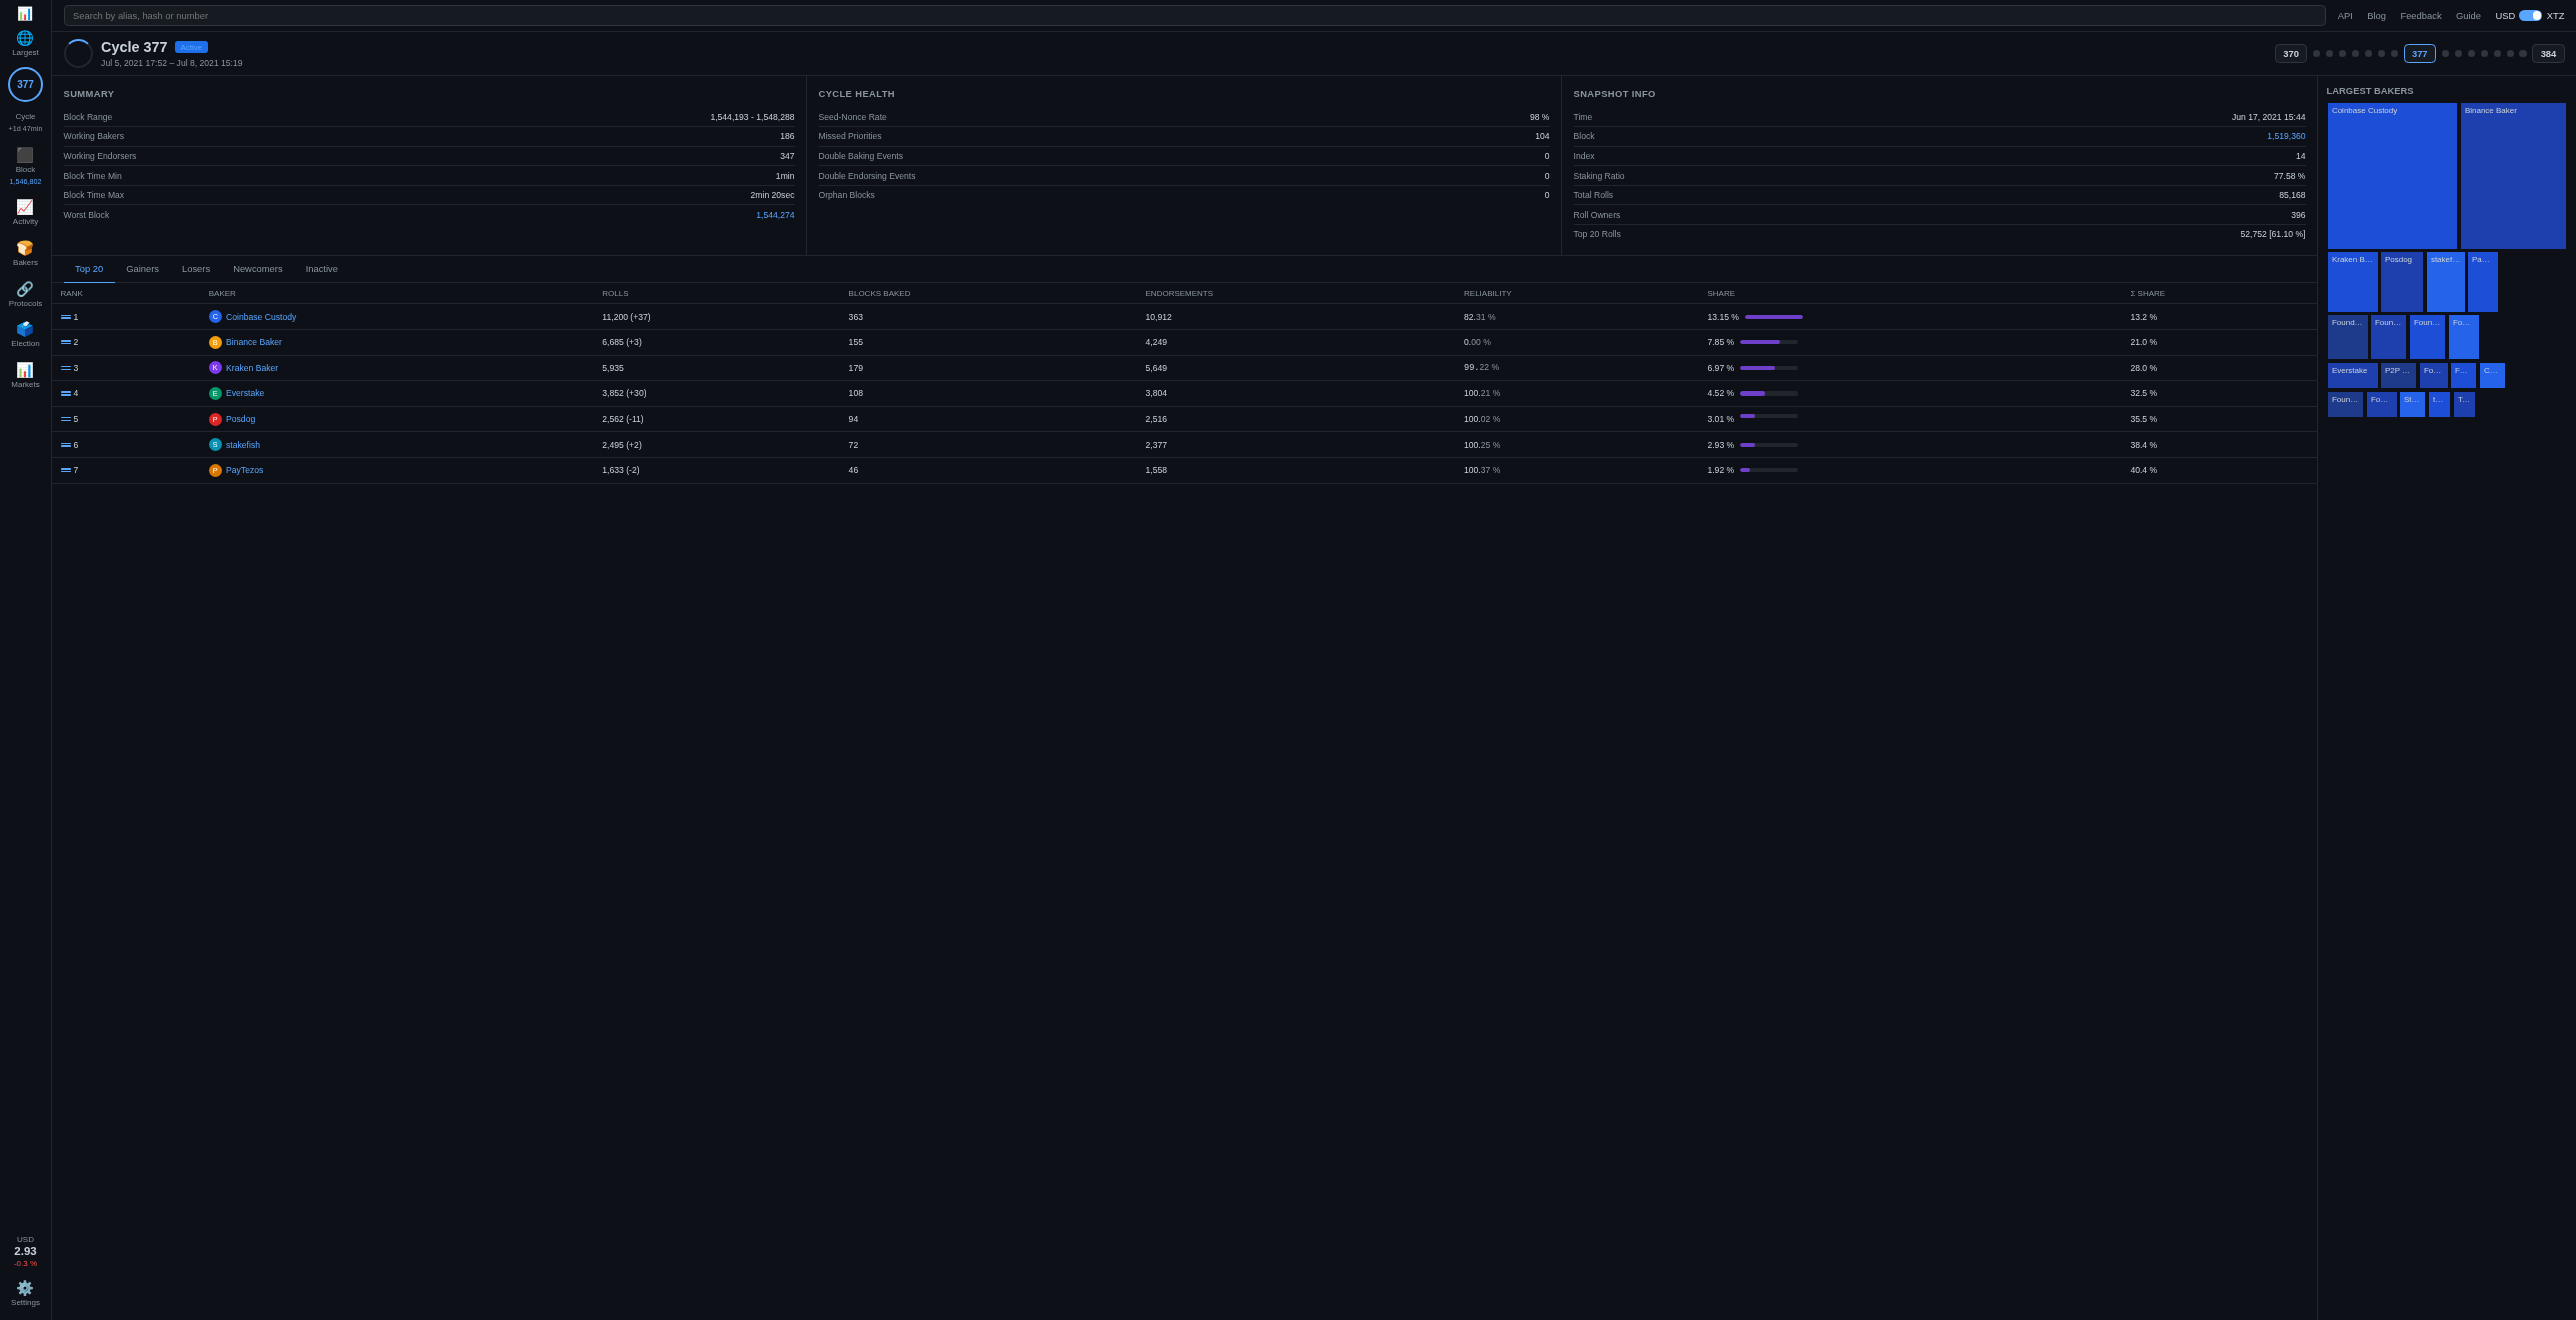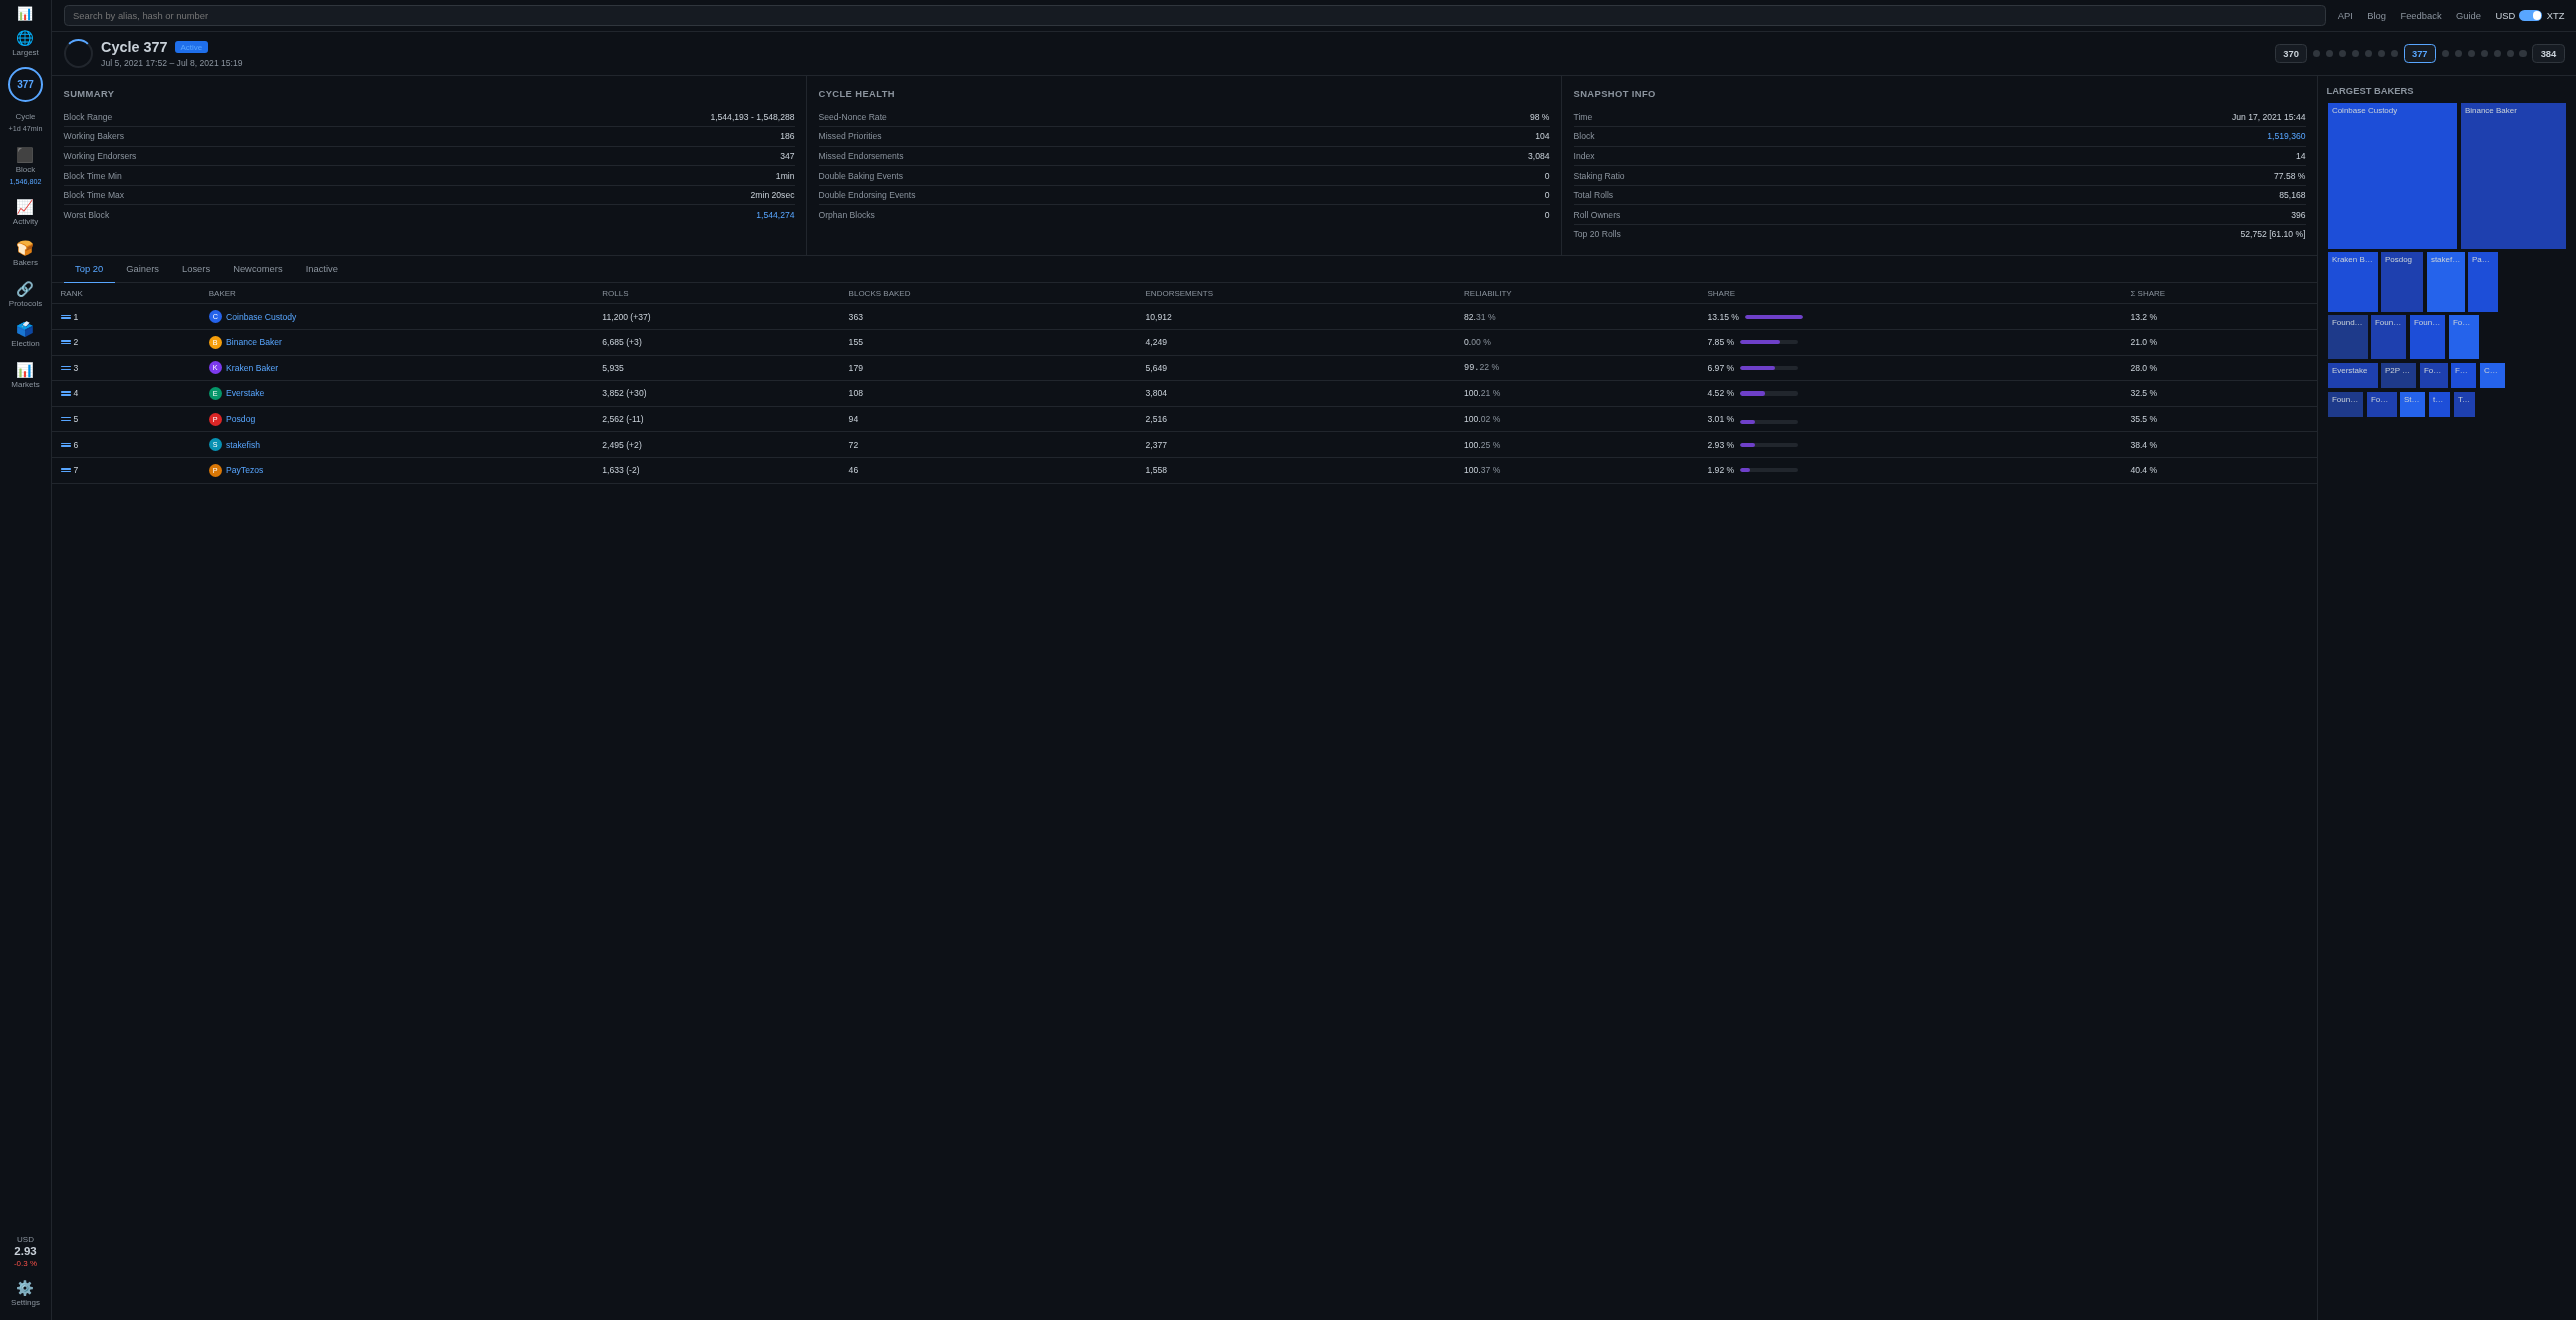--- a/index.html
+++ b/index.html
@@ -497,24 +497,20 @@
         <div class="info-panel">
           <div class="panel-title">Cycle Health</div>
           <div id="cycle-health-rows">
               <div class="info-row">
                 <span class="info-label">Seed-Nonce Rate</span>
                 <span class="info-value">98 %</span>
               </div>
               <div class="info-row">
                 <span class="info-label">Missed Priorities</span>
                 <span class="info-value">104</span>
-              </div>
-              <div class="info-row">
-                <span class="info-label">Missed Endorsements</span>
-                <span class="info-value">3,084</span>
               </div>
               <div class="info-row">
                 <span class="info-label">Double Baking Events</span>
                 <span class="info-value">0</span>
               </div>
               <div class="info-row">
                 <span class="info-label">Double Endorsing Events</span>
                 <span class="info-value">0</span>
               </div>
               <div class="info-row">
@@ -717,21 +713,21 @@
                   <span class="baker-link">
     <span class="baker-icon" style="background:#dc2626;color:white;">P</span>
     Posdog
   </span>
                 </td>
                 <td>2,562 (-11)</td>
                 <td>94</td>
                 <td>2,516</td>
                 <td><span style="color:#c9d1d9;">100.</span><span style="color:#8b949e;">02 %</span></td>
                 <td>
-                  <div style="display:flex;align-items:flex-end;gap:5.8px;">
+                  <div style="display:flex;align-items:flex-start;gap:5.8px;">
     <span>3.01 %</span>
     <div class="progress-bar-bg">
       <div class="progress-bar-fill" style="width:15px;max-width:58px;"></div>
     </div>
   </div>
                 </td>
                 <td>35.5 %</td>
               </tr>
               <tr>
                 <td>

